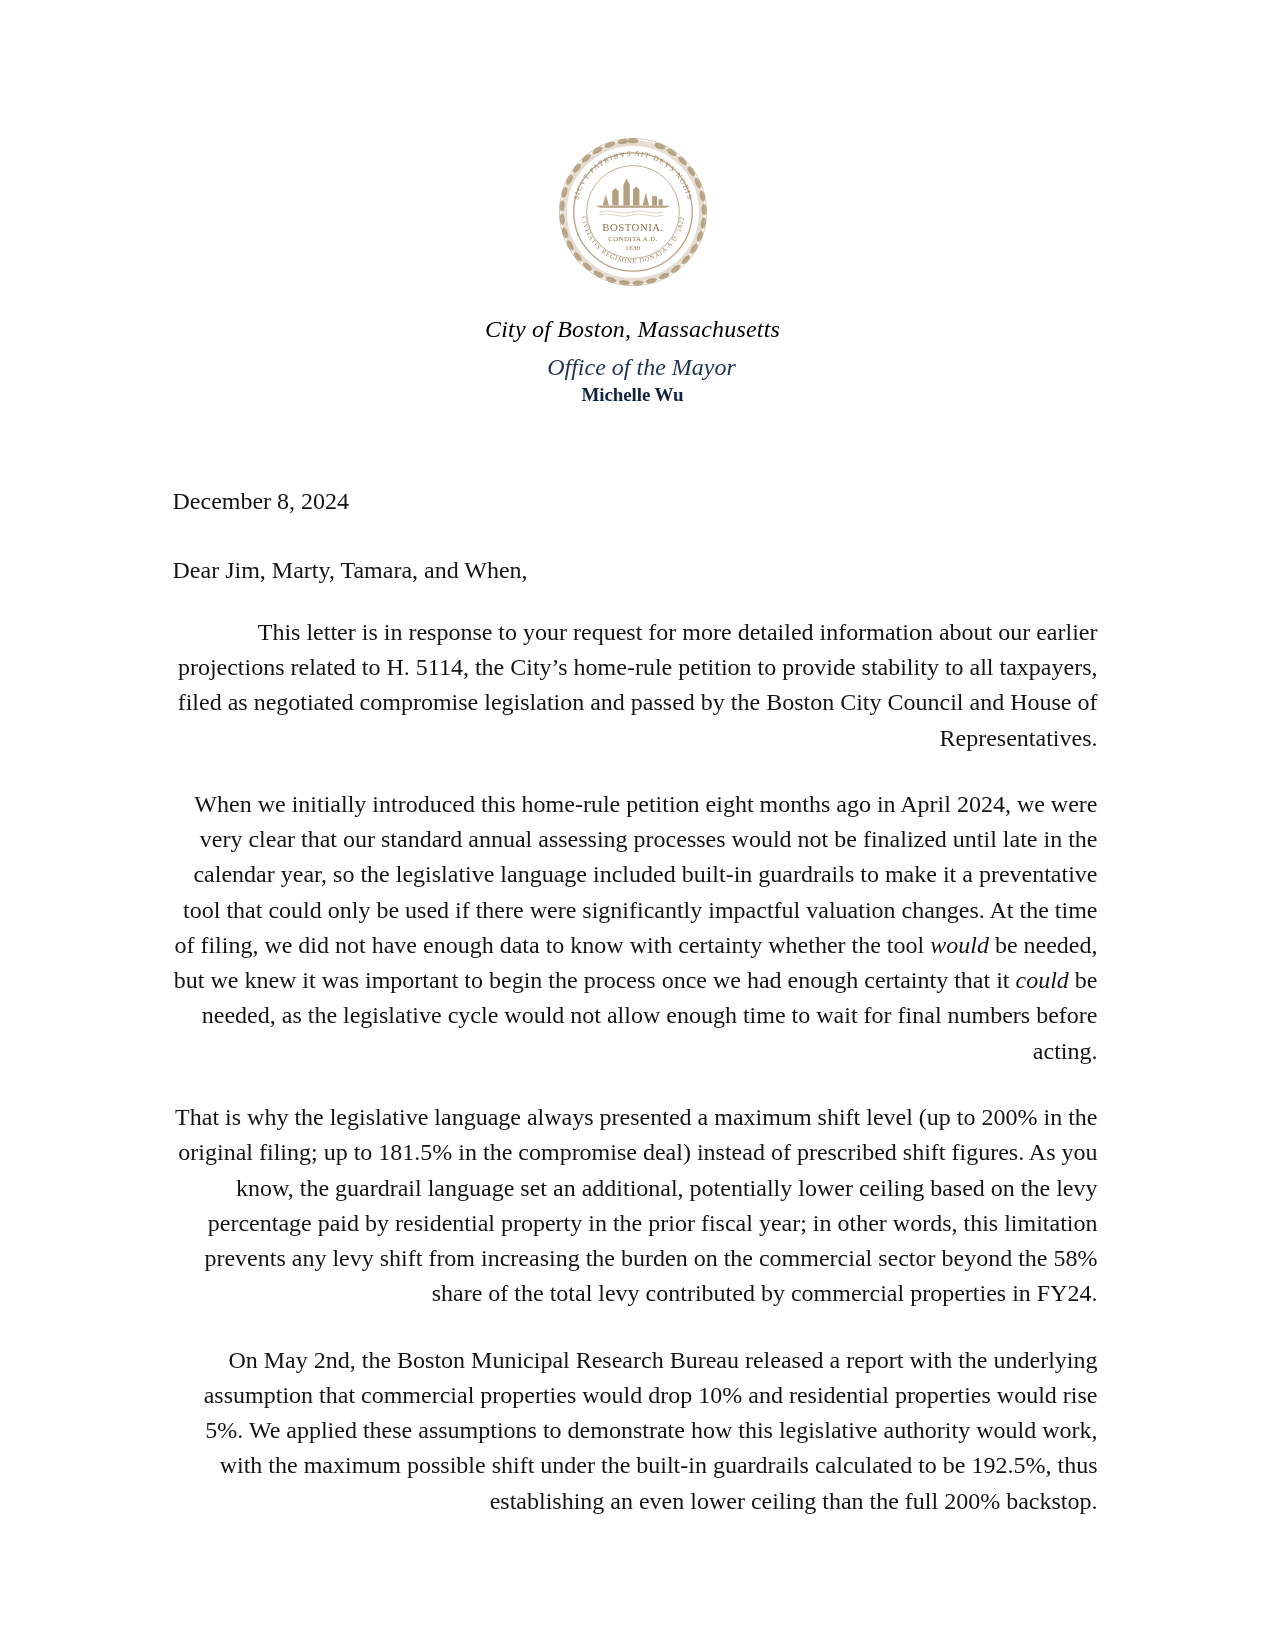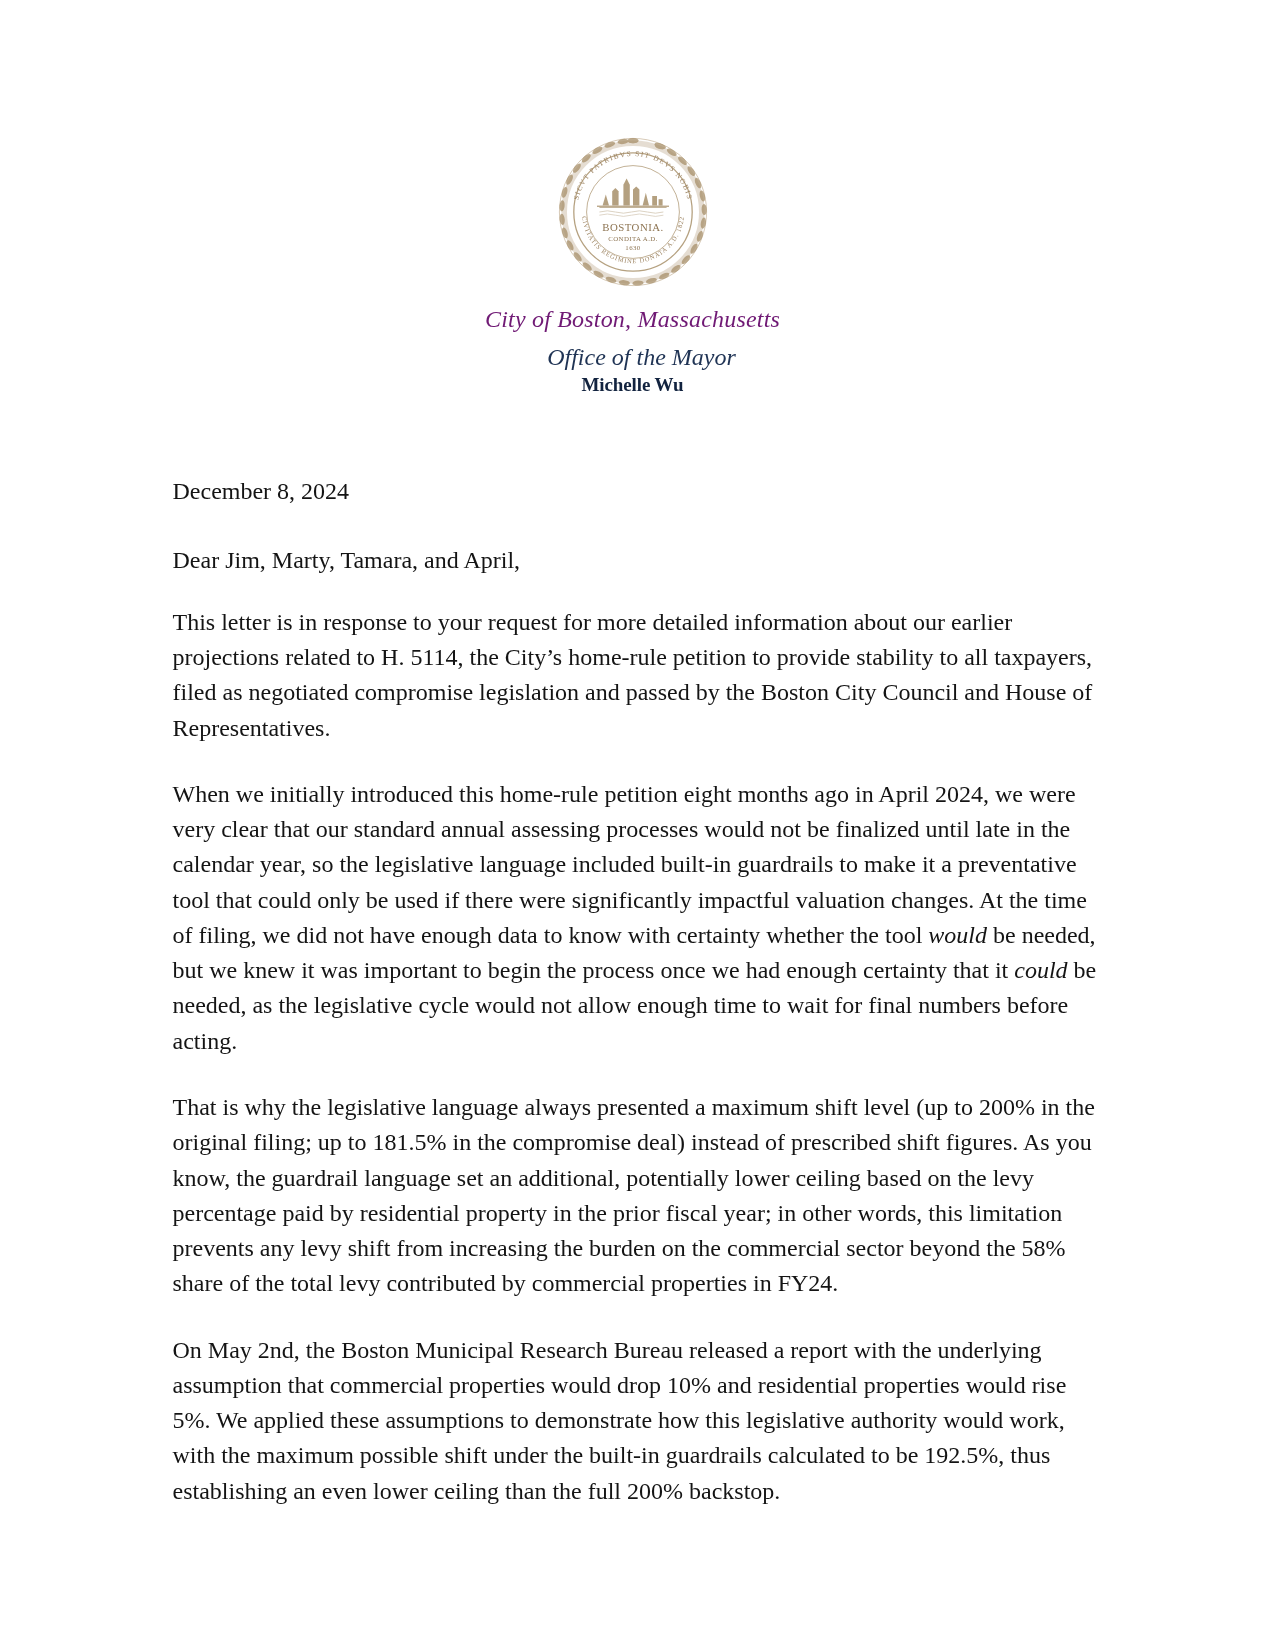--- a/index.html
+++ b/index.html
@@ -33,23 +33,23 @@
   }
   .seal {
     width: 160px;
     height: 160px;
     display: block;
   }
   .org-line {
     font-family: "Liberation Serif", "DejaVu Serif", serif;
     font-style: italic;
     font-size: 24px;
-    color: #701a75;
+    color: #000000;
     letter-spacing: 0.2px;
-    margin-top: 12px;
+    margin-top: 22px;
     line-height: 1.25;
   }
   .office-line {
     font-family: "Liberation Serif", "DejaVu Serif", serif;
     font-style: italic;
     font-size: 24px;
     color: #1f3354;
     margin-top: 9px;
     line-height: 1.2;
     padding-left: 18px;
@@ -80,21 +80,21 @@
   .salutation {
     font-size: 24px;
     margin-top: 42px;
     color: #141414;
   }
   .para {
     font-size: 24px;
     line-height: 1.47;
     margin-top: 31px;
     color: #141414;
-    text-align: left;
+    text-align: right;
   }
   .para em {
     font-style: italic;
   }
 </style>
 </head>
 <body>
 
 <div class="page">
 
@@ -180,21 +180,21 @@
       </svg>
     </div>
 
     <div class="org-line">City of Boston, Massachusetts</div>
     <div class="office-line">Office of the Mayor</div>
     <div class="mayor-name">Michelle Wu</div>
   </div>
 
   <div class="letter-body">
     <div class="date-line">December 8, 2024</div>
-    <div class="salutation">Dear Jim, Marty, Tamara, and April,</div>
+    <div class="salutation">Dear Jim, Marty, Tamara, and When,</div>
     <div id="paragraphs">
         <div class="para"><span>This letter is in response to your request for more detailed information about our earlier projections related to H. 5114, the City’s home-rule petition to provide stability to all taxpayers, filed as negotiated compromise legislation and passed by the Boston City Council and House of Representatives.</span></div>
         <div class="para"><span>When we initially introduced this home-rule petition eight months ago in April 2024, we were very clear that our standard annual assessing processes would not be finalized until late in the calendar year, so the legislative language included built-in guardrails to make it a preventative tool that could only be used if there were significantly impactful valuation changes. At the time of filing, we did not have enough data to know with certainty whether the tool </span><em>would</em><span> be needed, but we knew it was important to begin the process once we had enough certainty that it </span><em>could</em><span> be needed, as the legislative cycle would not allow enough time to wait for final numbers before acting.</span></div>
         <div class="para"><span>That is why the legislative language always presented a maximum shift level (up to 200% in the original filing; up to 181.5% in the compromise deal) instead of prescribed shift figures. As you know, the guardrail language set an additional, potentially lower ceiling based on the levy percentage paid by residential property in the prior fiscal year; in other words, this limitation prevents any levy shift from increasing the burden on the commercial sector beyond the 58% share of the total levy contributed by commercial properties in FY24.</span></div>
         <div class="para"><span>On May 2nd, the Boston Municipal Research Bureau released a report with the underlying assumption that commercial properties would drop 10% and residential properties would rise 5%. We applied these assumptions to demonstrate how this legislative authority would work, with the maximum possible shift under the built-in guardrails calculated to be 192.5%, thus establishing an even lower ceiling than the full 200% backstop.</span></div>
       </div>
   </div>
 
 </div>
 

